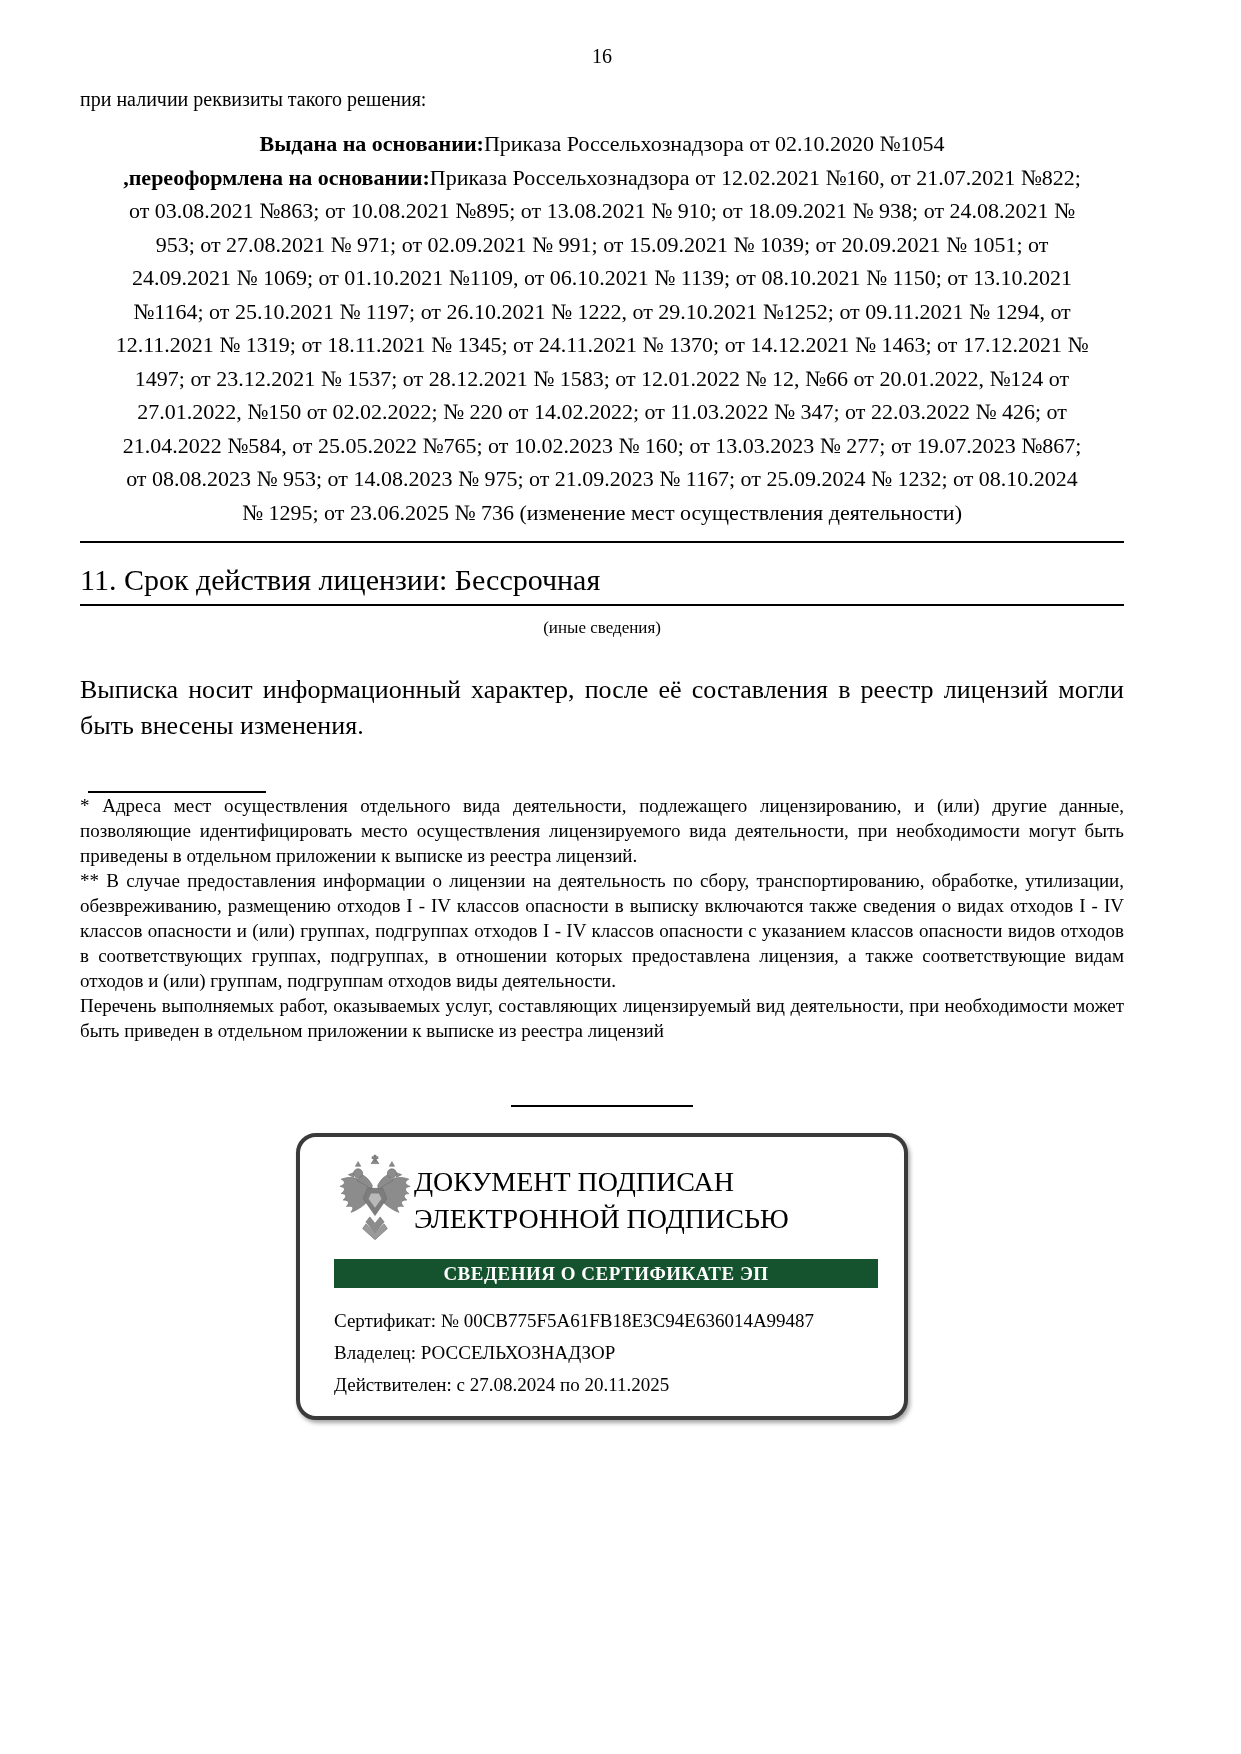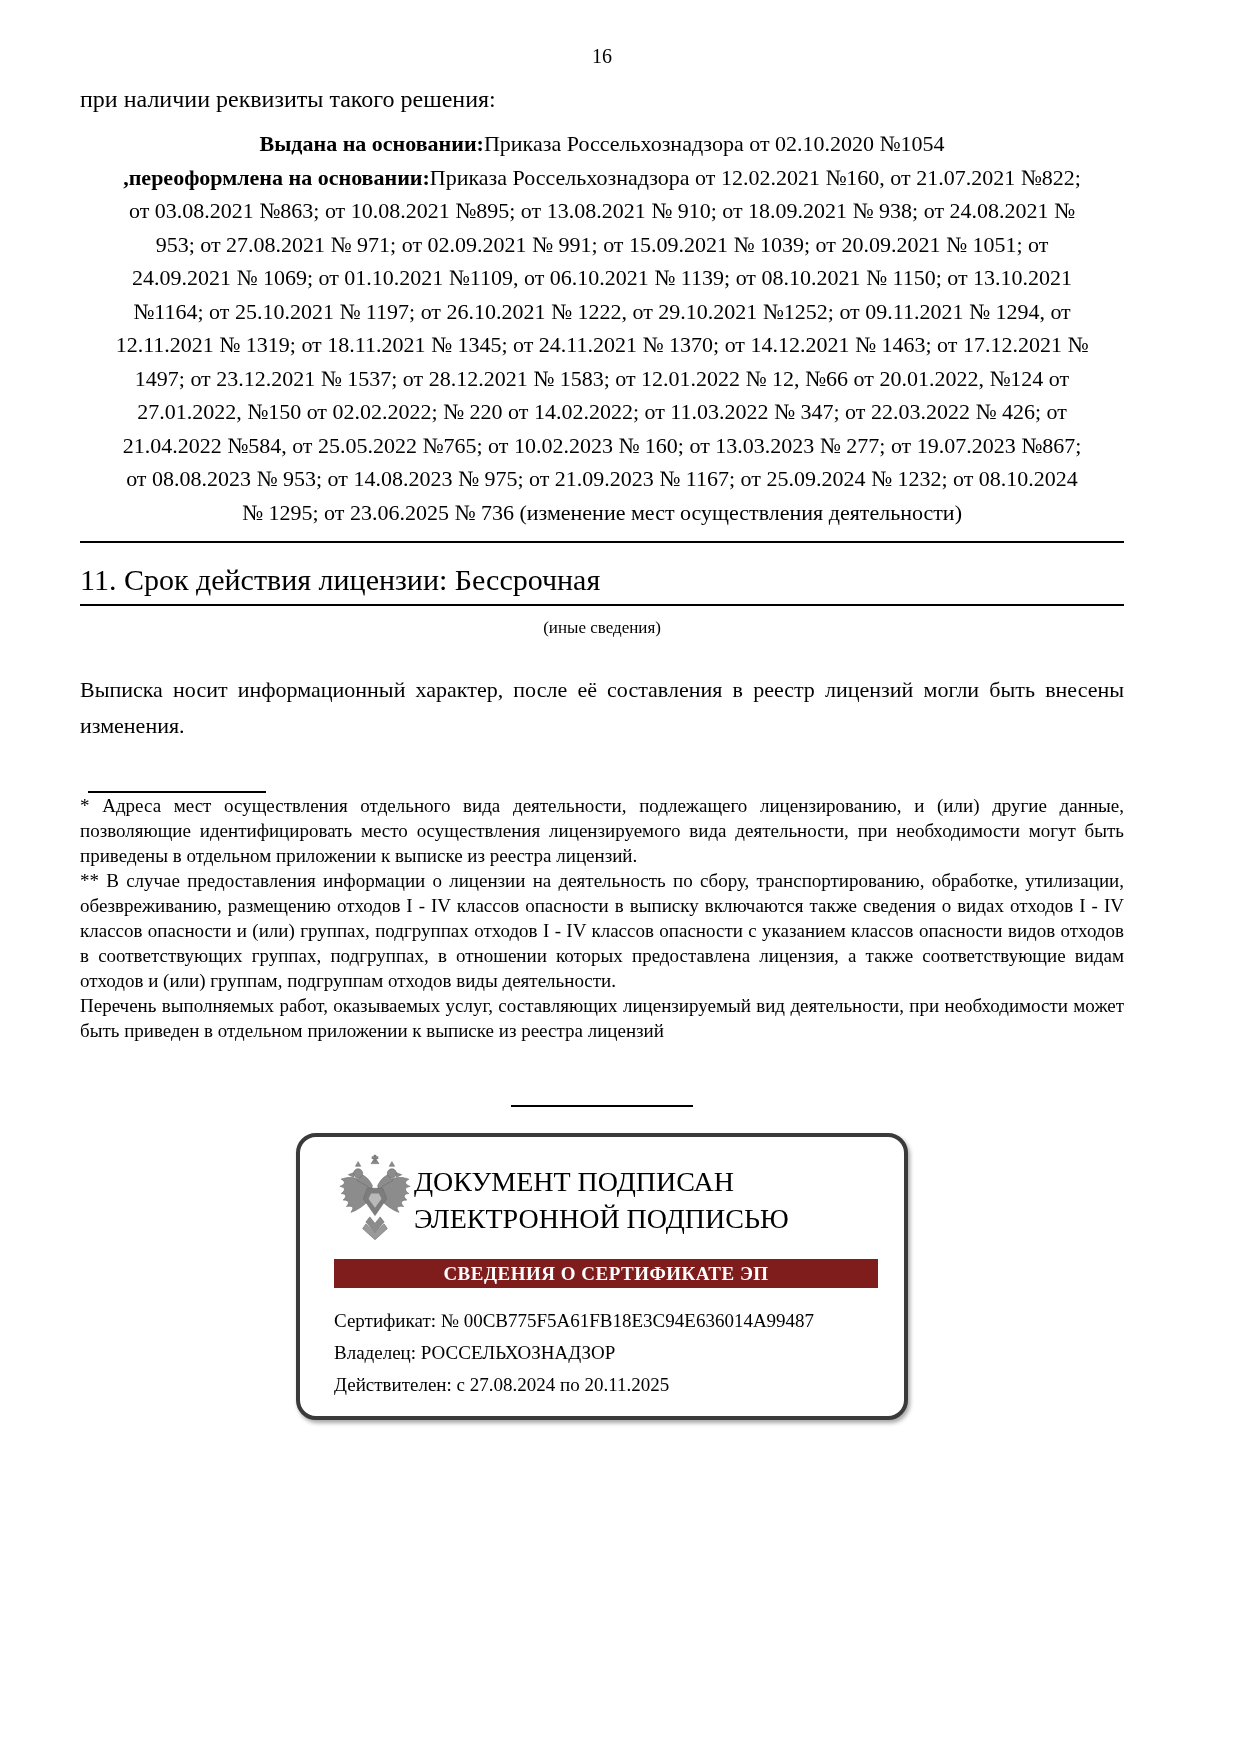--- a/index.html
+++ b/index.html
@@ -8,50 +8,50 @@
     width:1241px;height:1754px;
     margin:0 auto;
     background:#ffffff;
     font-family:"Liberation Serif","DejaVu Serif",serif;
     color:#000;
     box-sizing:border-box;
     padding:44px 117px 0 80px;
     overflow:hidden;
   }
   .page-num{text-align:center;font-size:20px;line-height:24px;}
-  .intro{margin-top:18px;font-size:24px;line-height:27px;}
+  .intro{margin-top:18px;font-size:20px;line-height:27px;}
   .issuance{margin-top:14px;font-size:22px;line-height:33.5px;text-align:center;}
   .issuance .cont{max-width:975px;margin:0 auto;}
   .b{font-weight:bold;}
   .rule{border:none;border-top:2px solid #000;height:0;margin:0;}
   .rule1{margin-top:12px;}
   .sec11{margin-top:22px;font-size:30px;line-height:29px;}
   .rule2{margin-top:10px;}
   .note{margin-top:11px;text-align:center;font-size:17px;line-height:21px;}
-  .disclaimer{margin-top:34px;font-size:22px;line-height:36px;text-align:justify;}
+  .disclaimer{margin-top:34px;font-size:26px;line-height:36px;text-align:justify;}
   .fn-sep{width:178px;border-top:2px solid #000;margin:47px 0 0 8px;}
   .footnotes{margin-top:0;font-size:19px;line-height:25px;text-align:justify;}
   .footnotes p{margin:0;}
   .center-sep{width:182px;border-top:2px solid #000;margin:62px auto 0 auto;}
   .stamp{
     width:612px;
     margin:26px auto 0 auto;
     border:4px solid #3a3a3a;
     border-radius:20px;
     box-shadow:2px 3px 4px rgba(0,0,0,0.35);
     box-sizing:border-box;
     padding:16px 0 20px 0;
     background:#fff;
   }
   .stamp-head{display:flex;align-items:center;padding:0 26px 0 36px;}
   .eagle{width:78px;height:94px;flex:0 0 auto;}
   .stamp-title{flex:1;font-size:28px;line-height:37px;}
   .band{
     margin:12px 26px 0 34px;
-    background:#7f1d1d;color:#fff;
+    background:#14532d;color:#fff;
     text-align:center;
     font-size:19px;font-weight:bold;
     line-height:29px;
     letter-spacing:0.5px;
   }
   .cert{padding:14px 26px 0 34px;font-size:19px;line-height:22px;}
   .cert .row{margin-top:10px;}
   .cert .row:first-child{margin-top:8px;}
 </style>
 </head>

